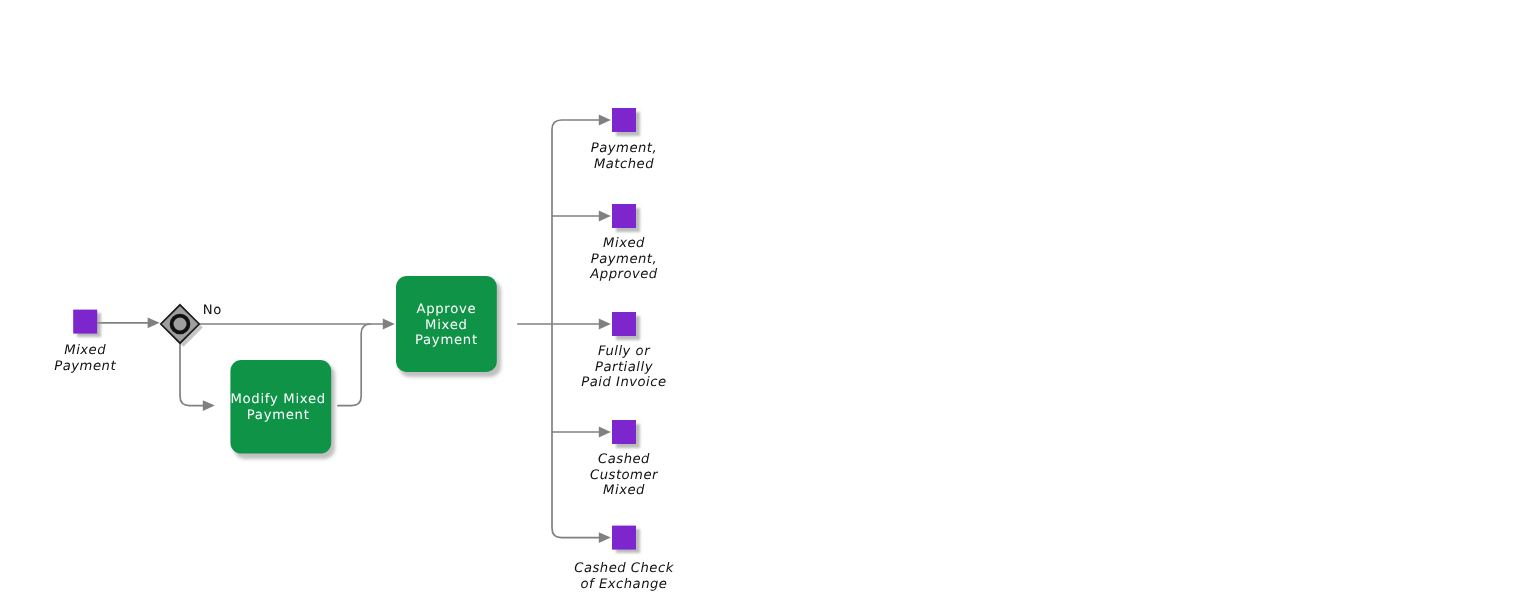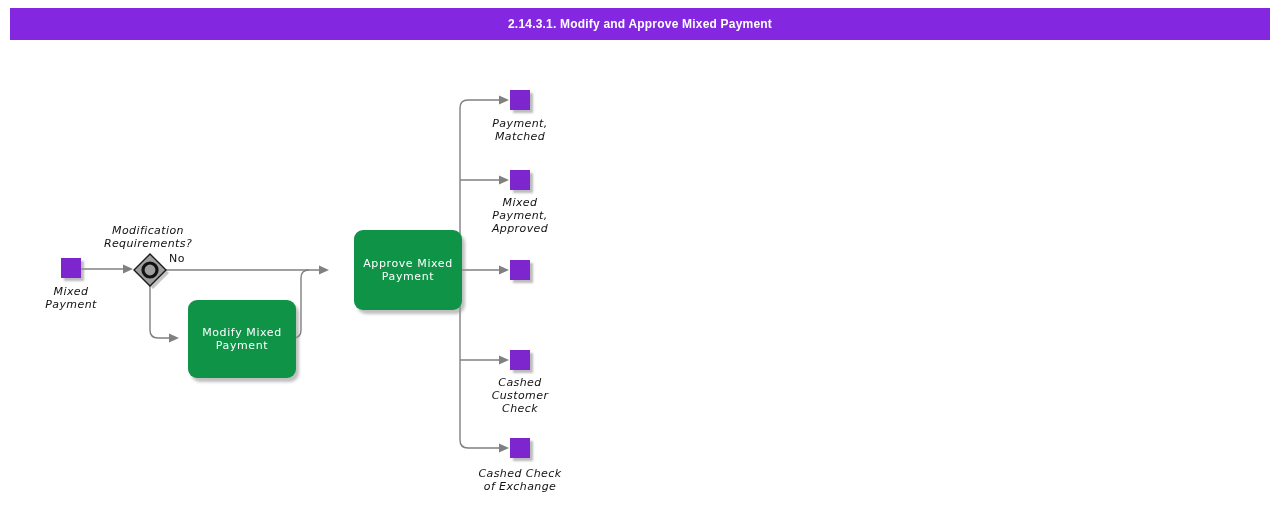--- a/index.html
+++ b/index.html
@@ -14,44 +14,41 @@
   .banner-title{
     color:#ffffff;font-family:"Liberation Sans", sans-serif;
     font-weight:bold;font-size:12px;letter-spacing:0.2px;
   }
   svg.wires{position:absolute;left:0;top:0;}
   .sq{
     position:absolute;width:20px;height:20px;background:#7D26CD;
     box-shadow:3px 3px 2px rgba(150,150,150,0.65);
   }
   .task{
-    position:absolute;width:108px;background:#0E9347;border-radius:9px;
+    position:absolute;width:84px;background:#0E9347;border-radius:9px;
     box-shadow:3px 4px 3px rgba(150,150,150,0.6);
-    display:flex;align-items:center;justify-content:center;margin-left:24px;
+    display:flex;align-items:center;justify-content:flex-start;
   }
   .task-label{
     color:#ffffff;font-size:11px;line-height:13px;text-align:center;
     letter-spacing:0.6px;white-space:pre-line;
   }
   .lbl{
     position:absolute;color:#111111;font-size:11px;line-height:13px;
     text-align:center;letter-spacing:0.4px;white-space:pre-line;font-style:italic;
   }
   .lbl-no{
     position:absolute;color:#111111;font-size:11px;letter-spacing:0.4px;
   }
 </style>
 </head>
 <body>
 
 <div class="canvas">
 
-  <div class="banner">
-    <span class="banner-title">2.14.3.1. Modify and Approve Mixed Payment</span>
-  </div>
 
   <svg class="wires" width="1280" height="507" viewBox="0 0 1280 507">
     <g stroke="#808080" stroke-width="1.4" fill="none">
       <path d="M 81 269 H 124"></path>
       <path d="M 166 270 H 320"></path>
       <path d="M 150 286 V 330 Q 150 338 158 338 H 170"></path>
       <path d="M 281 338 H 293 Q 301 338 301 330 V 278 Q 301 270 309 270"></path>
       <path d="M 431 270 H 501"></path>
       <path d="M 460 270 V 108 Q 460 100 468 100 H 500"></path>
       <path d="M 460 180 H 500"></path>
@@ -72,46 +69,47 @@
       <polygon points="153,257 169,273 153,289 137,273" fill="#C6C6C6"></polygon>
       <polygon points="150,254 166,270 150,286 134,270" fill="#9E9E9E" stroke="#1a1a1a" stroke-width="1.4"></polygon>
       <circle cx="150" cy="270" r="7" fill="none" stroke="#111111" stroke-width="3.2"></circle>
     </g>
   </svg>
 
   <div class="sq" style="left:61px;top:258px;"></div>
   <div class="lbl" style="left:11px;top:285px;width:120px;">Mixed
 Payment</div>
 
-  <div class="lbl" style="left:88px;top:224px;width:120px;">Modification
-Requirements?</div>
   <div class="lbl-no" style="left:169px;top:252px;">No</div>
 
   <div class="task" style="left:330px;top:230px;height:80px;">
     <span class="task-label">Approve Mixed
 Payment</span>
   </div>
-  <div class="task" style="left:164px;top:300px;height:78px;">
+  <div class="task" style="left:192px;top:300px;height:78px;">
     <span class="task-label">Modify Mixed
 Payment</span>
   </div>
 
   <div class="sq" style="left:510px;top:90px;"></div>
   <div class="lbl" style="left:460px;top:117px;width:120px;">Payment,
 Matched</div>
 
   <div class="sq" style="left:510px;top:170px;"></div>
   <div class="lbl" style="left:460px;top:196px;width:120px;">Mixed
 Payment,
 Approved</div>
 
   <div class="sq" style="left:510px;top:260px;"></div>
+  <div class="lbl" style="left:460px;top:286px;width:120px;">Fully or
+Partially
+Paid Invoice</div>
 
   <div class="sq" style="left:510px;top:350px;"></div>
   <div class="lbl" style="left:460px;top:376px;width:120px;">Cashed
 Customer
-Check</div>
+Mixed</div>
 
   <div class="sq" style="left:510px;top:438px;"></div>
   <div class="lbl" style="left:460px;top:467px;width:120px;">Cashed Check
 of Exchange</div>
 
 </div>
 
 </body></html>

